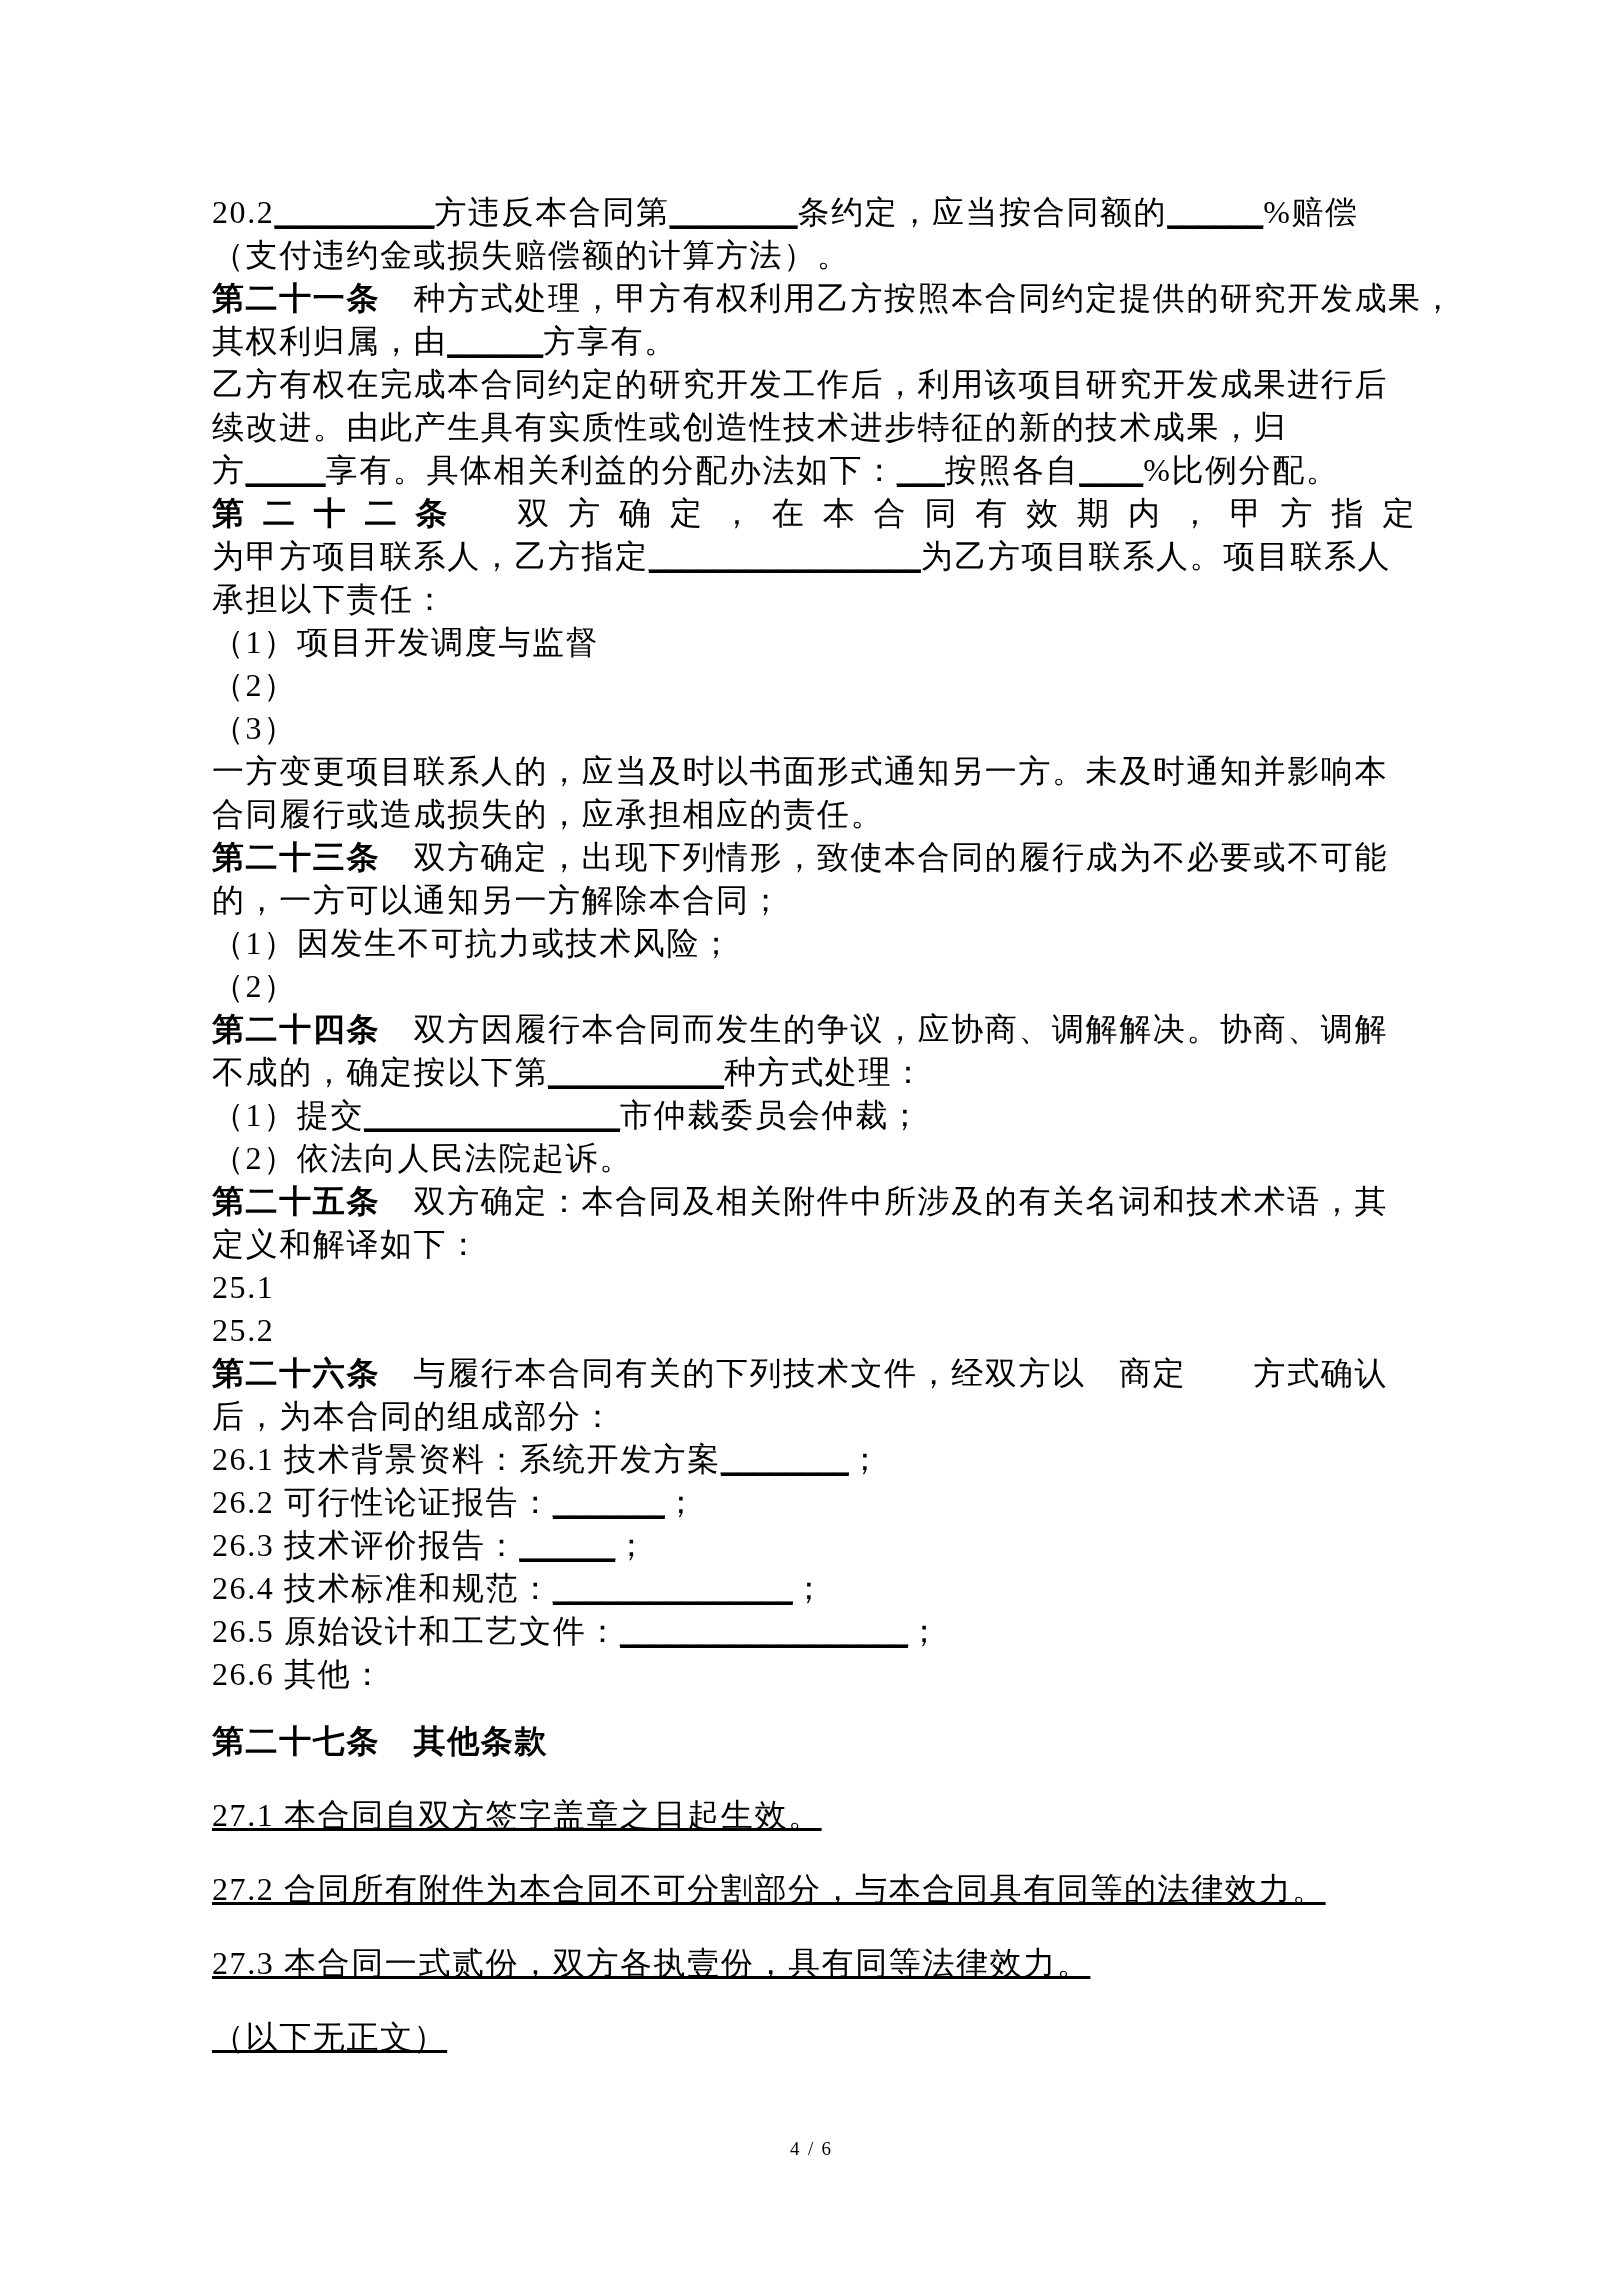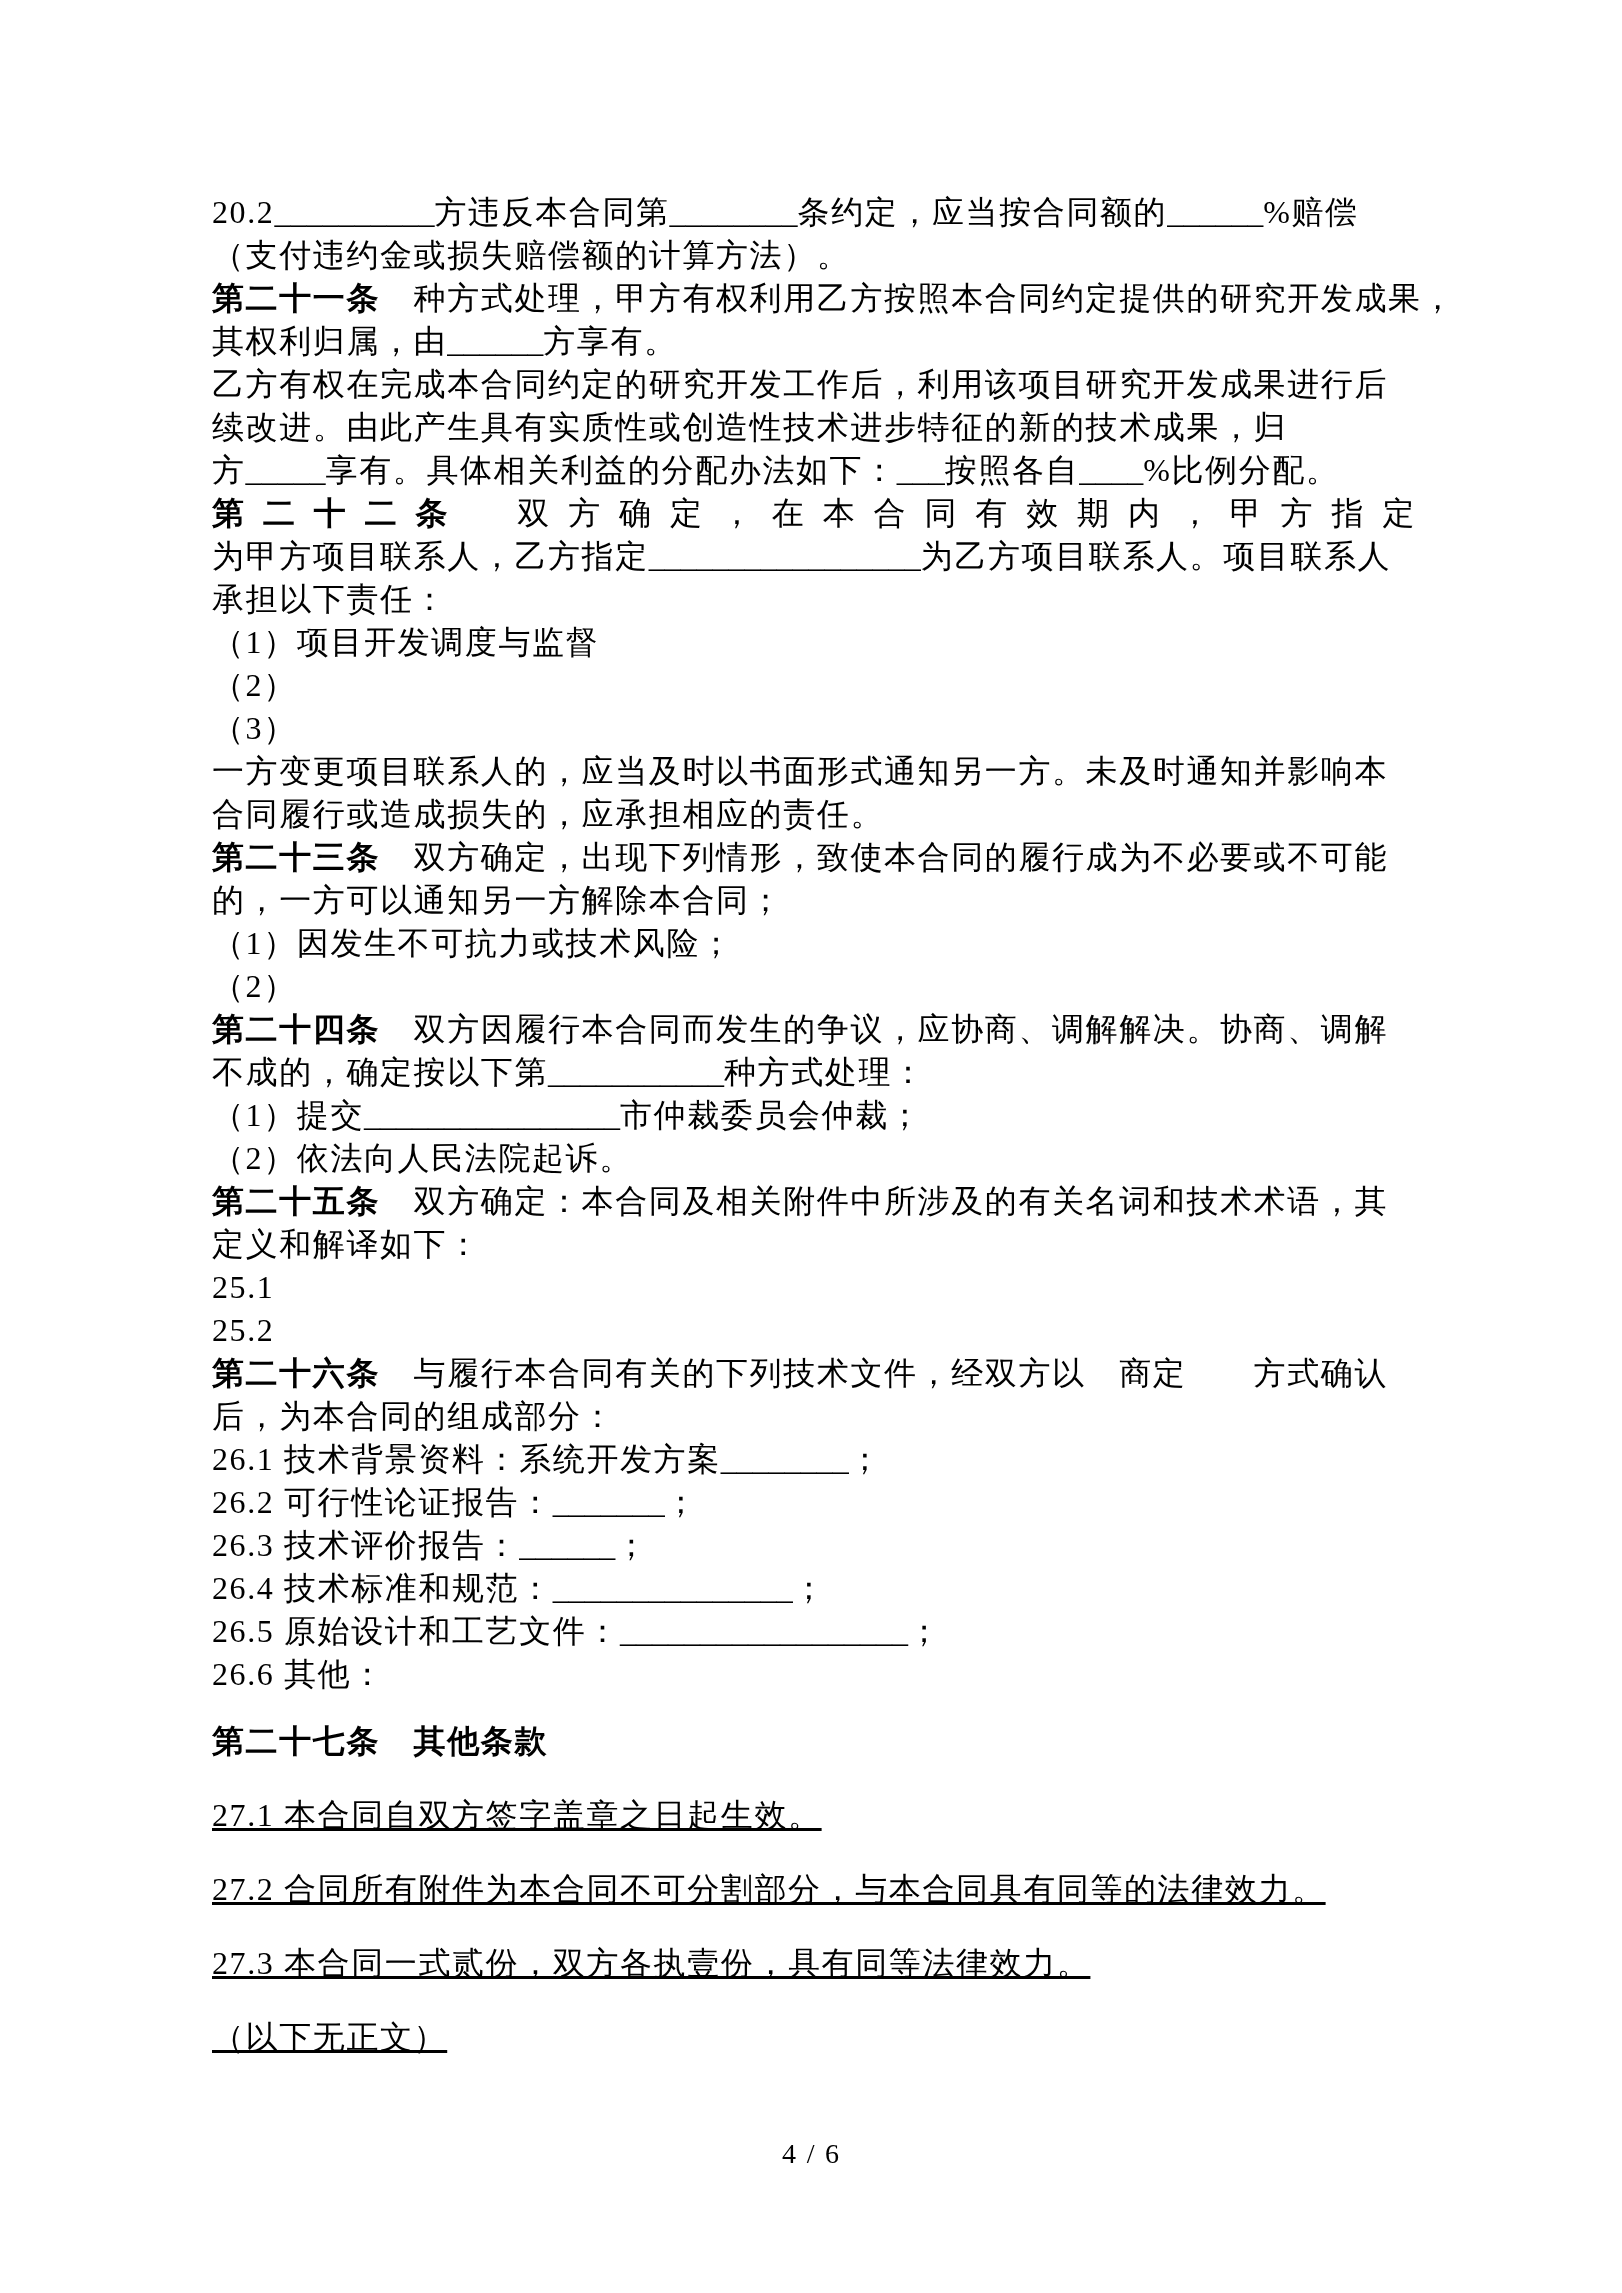--- a/index.html
+++ b/index.html
@@ -31,30 +31,31 @@
   .line.justify {
     white-space: normal;
     text-align: justify;
     text-align-last: justify;
   }
   .line.sp-header { margin-top: 23.6px; }
   .line.sp-para   { margin-top: 31px; text-decoration: underline; }
   .seg.bold { font-weight: bold; }
   .seg.blank {
     letter-spacing: 0;
+    text-decoration: underline;
     text-decoration-thickness: 1.8px;
     text-underline-offset: 3.6px;
   }
   .page-footer {
     position: absolute;
     top: 2138px;
     left: 0;
     width: 100%;
     text-align: center;
-    font-size: 28px;
+    font-size: 19px;
     letter-spacing: 1.8px;
     color: #000000;
   }
 </style>
 </head>
 <body>
 
 <div class="doc-body">
     <div class="line"><span class="seg">20.2</span><span class="seg blank">__________</span><span class="seg">方违反本合同第</span><span class="seg blank">________</span><span class="seg">条约定，应当按合同额的</span><span class="seg blank">______</span><span class="seg">%赔偿</span></div>
     <div class="line"><span class="seg">（支付违约金或损失赔偿额的计算方法）。</span></div>

